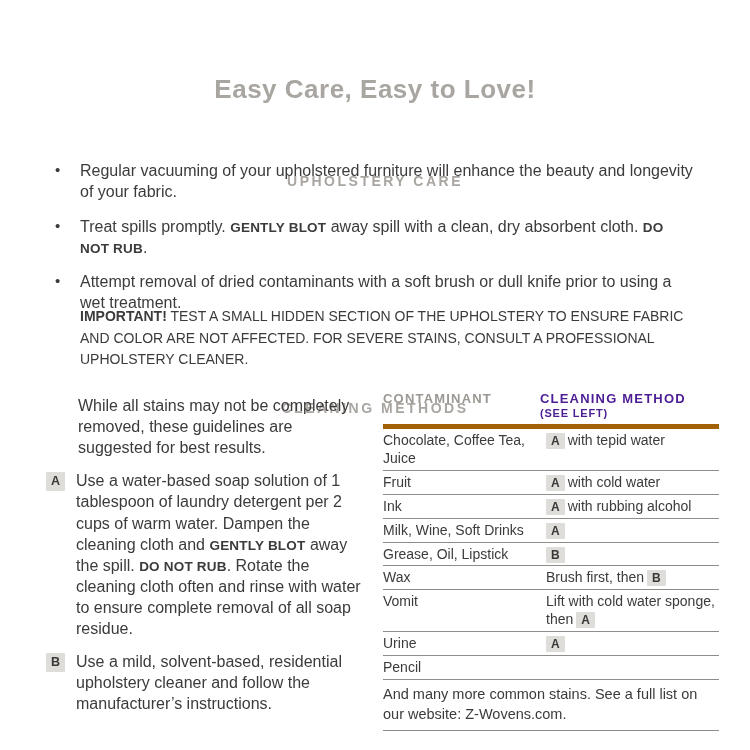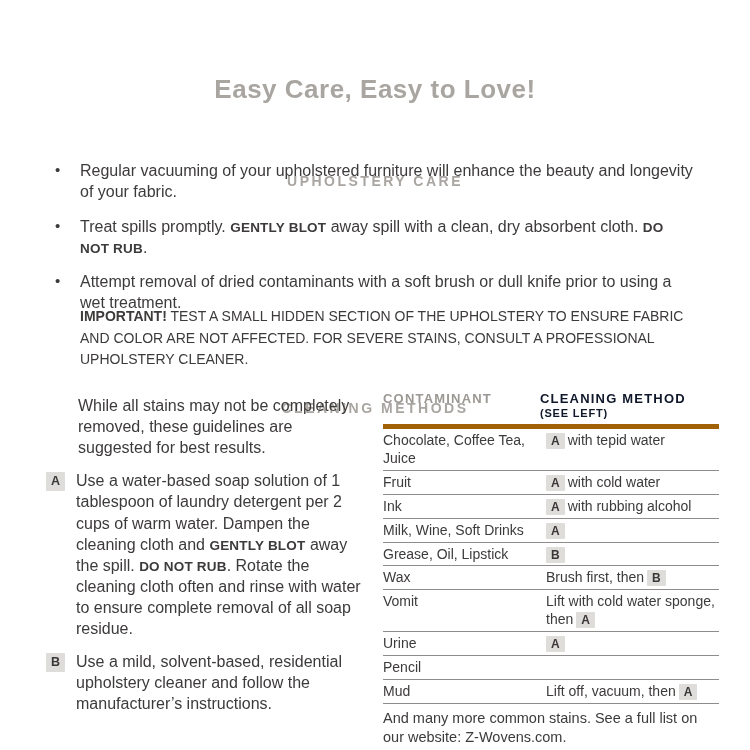--- a/index.html
+++ b/index.html
@@ -94,21 +94,21 @@
     border-bottom:5px solid #a16207;
   }
   .th-contaminant{
     flex:0 0 157px;
     font-size:13px;font-weight:700;letter-spacing:1.2px;
     color:#9b9792;
   }
   .th-method{
     flex:1 1 auto;
     font-size:13px;font-weight:700;letter-spacing:1.2px;
-    color:#0f172a;
+    color:#4c1d95;
   }
   .th-method .sub{
     display:block;
     font-size:11px;font-weight:700;letter-spacing:.8px;
     margin-top:1px;
   }
   .trow{
     display:flex;
     padding:3px 0 2px 0;
     border-bottom:1px solid #8f8d8b;
@@ -207,21 +207,17 @@
 
     <div class="trow">
       <div class="cell-contaminant">Urine</div>
       <div class="cell-method"><span class="badge">A</span></div>
     </div>
 
     <div class="trow">
       <div class="cell-contaminant">Pencil</div>
     </div>
 
-    <div class="trow">
-      <div class="cell-contaminant">Mud</div>
-      <div class="cell-method"><span class="mseg">Lift off, vacuum, then</span><span class="badge">A</span></div>
-    </div>
 
     <div class="table-footnote">And many more common stains. See a full list on our website: Z-Wovens.com.</div>
   </div>
 
 </div>
 
 </body></html>

